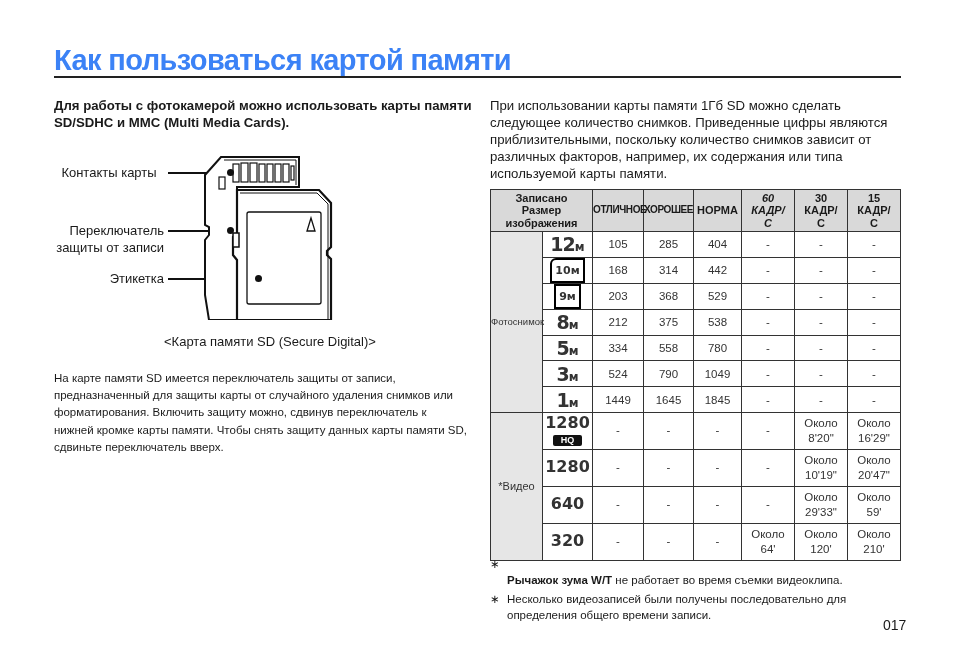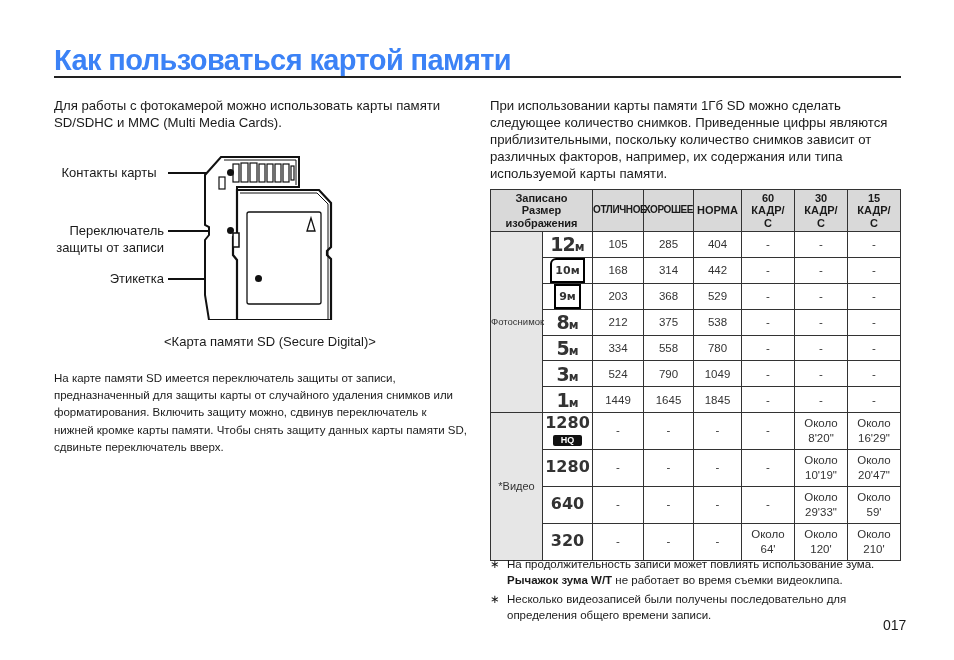--- a/index.html
+++ b/index.html
@@ -7,21 +7,21 @@
   body { position: relative; font-family: "Liberation Sans", sans-serif; color: #1a1a1a; }
 
   .page-title {
     position: absolute; left: 54px; top: 44px;
     font-size: 29px; font-weight: bold; letter-spacing: -0.6px; color: #3b82f6;
   }
   .title-rule { position: absolute; left: 54px; top: 76px; width: 847px; height: 1.5px; background: #222; }
 
   .intro-left {
     position: absolute; left: 54px; top: 97px; width: 420px;
-    font-size: 13.2px; line-height: 17px;
+    font-size: 13.2px; line-height: 17px; font-weight: bold;
   }
 
   
   .diagram { position: absolute; left: 54px; top: 150px; width: 300px; height: 170px; }
   .callout { position: absolute; font-size: 13px; line-height: 17px; text-align: right; }
   .callout-contacts { left: 0; top: 14px; width: 110px; text-align: center; }
   .callout-switch { left: 0; top: 72px; width: 110px; }
   .callout-label { left: 0; top: 120px; width: 110px; }
   .lead { position: absolute; height: 2px; background: #111; }
   .dot { position: absolute; width: 7px; height: 7px; border-radius: 50%; background: #111; }
@@ -150,21 +150,21 @@
     <col style="width:53px">
       <col style="width:53px">
       <col style="width:53px">
   </colgroup>
   <thead>
     <tr>
       <th colspan="2" style="padding:0 10px;">Записано Размер изображения</th>
       <th class="cond">ОТЛИЧНОЕ</th>
       <th class="cond">ХОРОШЕЕ</th>
       <th>НОРМА</th>
-      <th style="padding:0 8px;">60 КАДР/С</th>
+      <th style="padding:0 8px;font-style:italic;">60 КАДР/С</th>
       <th style="padding:0 8px;">30 КАДР/С</th>
       <th style="padding:0 8px;">15 КАДР/С</th>
     </tr>
   </thead>
   <tbody id="tbody">
       <tr>
         <td class="group" rowspan="7">Фотоснимок</td>
         <td class="res-icon"><span class="ico-12"><span>12</span><small>м</small></span></td>
         <td>105</td>
         <td>285</td>
@@ -263,21 +263,21 @@
         <td><span>Около</span><br><span>64'</span></td>
         <td><span>Около</span><br><span>120'</span></td>
         <td><span>Около</span><br><span>210'</span></td>
       </tr>
     </tbody>
 </table>
 
 <div class="notes">
   <div class="note">
     <span class="star">∗</span>
-    <span>На продолжительность записи может повлиять использование зума.</span><br>
+    <br>
     <b>Рычажок зума W/T</b><span> не работает во время съемки видеоклипа.</span>
   </div>
   <div class="note">
     <span class="star">∗</span>
     <span>Несколько видеозаписей были получены последовательно для определения общего времени записи.</span>
   </div>
 </div>
 
 <div class="page-number">017</div>
 

